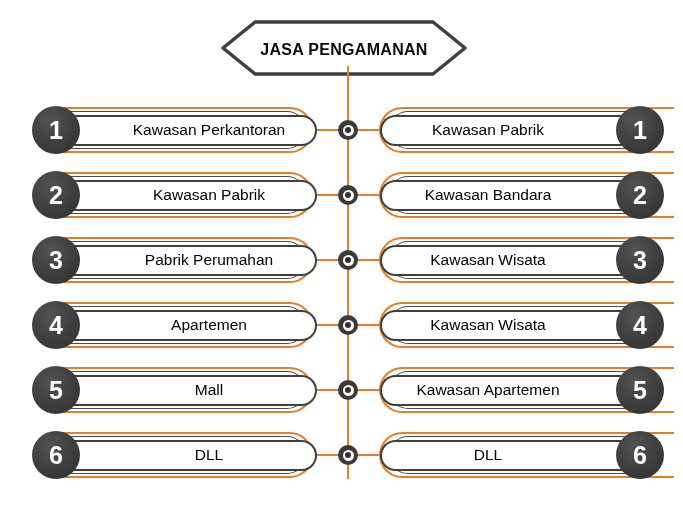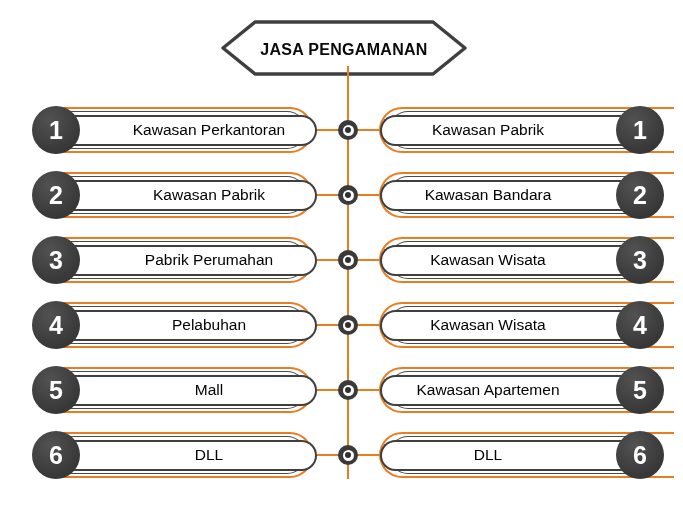--- a/index.html
+++ b/index.html
@@ -158,21 +158,21 @@
           <span class="node-dot"></span>
         </span>
       </div>
   </div>
 
   <div class="row" style="--y:325px">
     <div class="conn"></div>
     <div class="oring o-l"></div>
     <div class="dring d-l"></div>
     <div class="pill p-l">
-        <span>Pelabuhan</span>
+        <span>Apartemen</span>
       </div>
     <div class="num n-l">
         <span>4</span>
       </div>
     <div class="oring o-r"></div>
     <div class="dring d-r"></div>
     <div class="pill p-r">
         <span>Kawasan Wisata</span>
       </div>
     <div class="num n-r">

